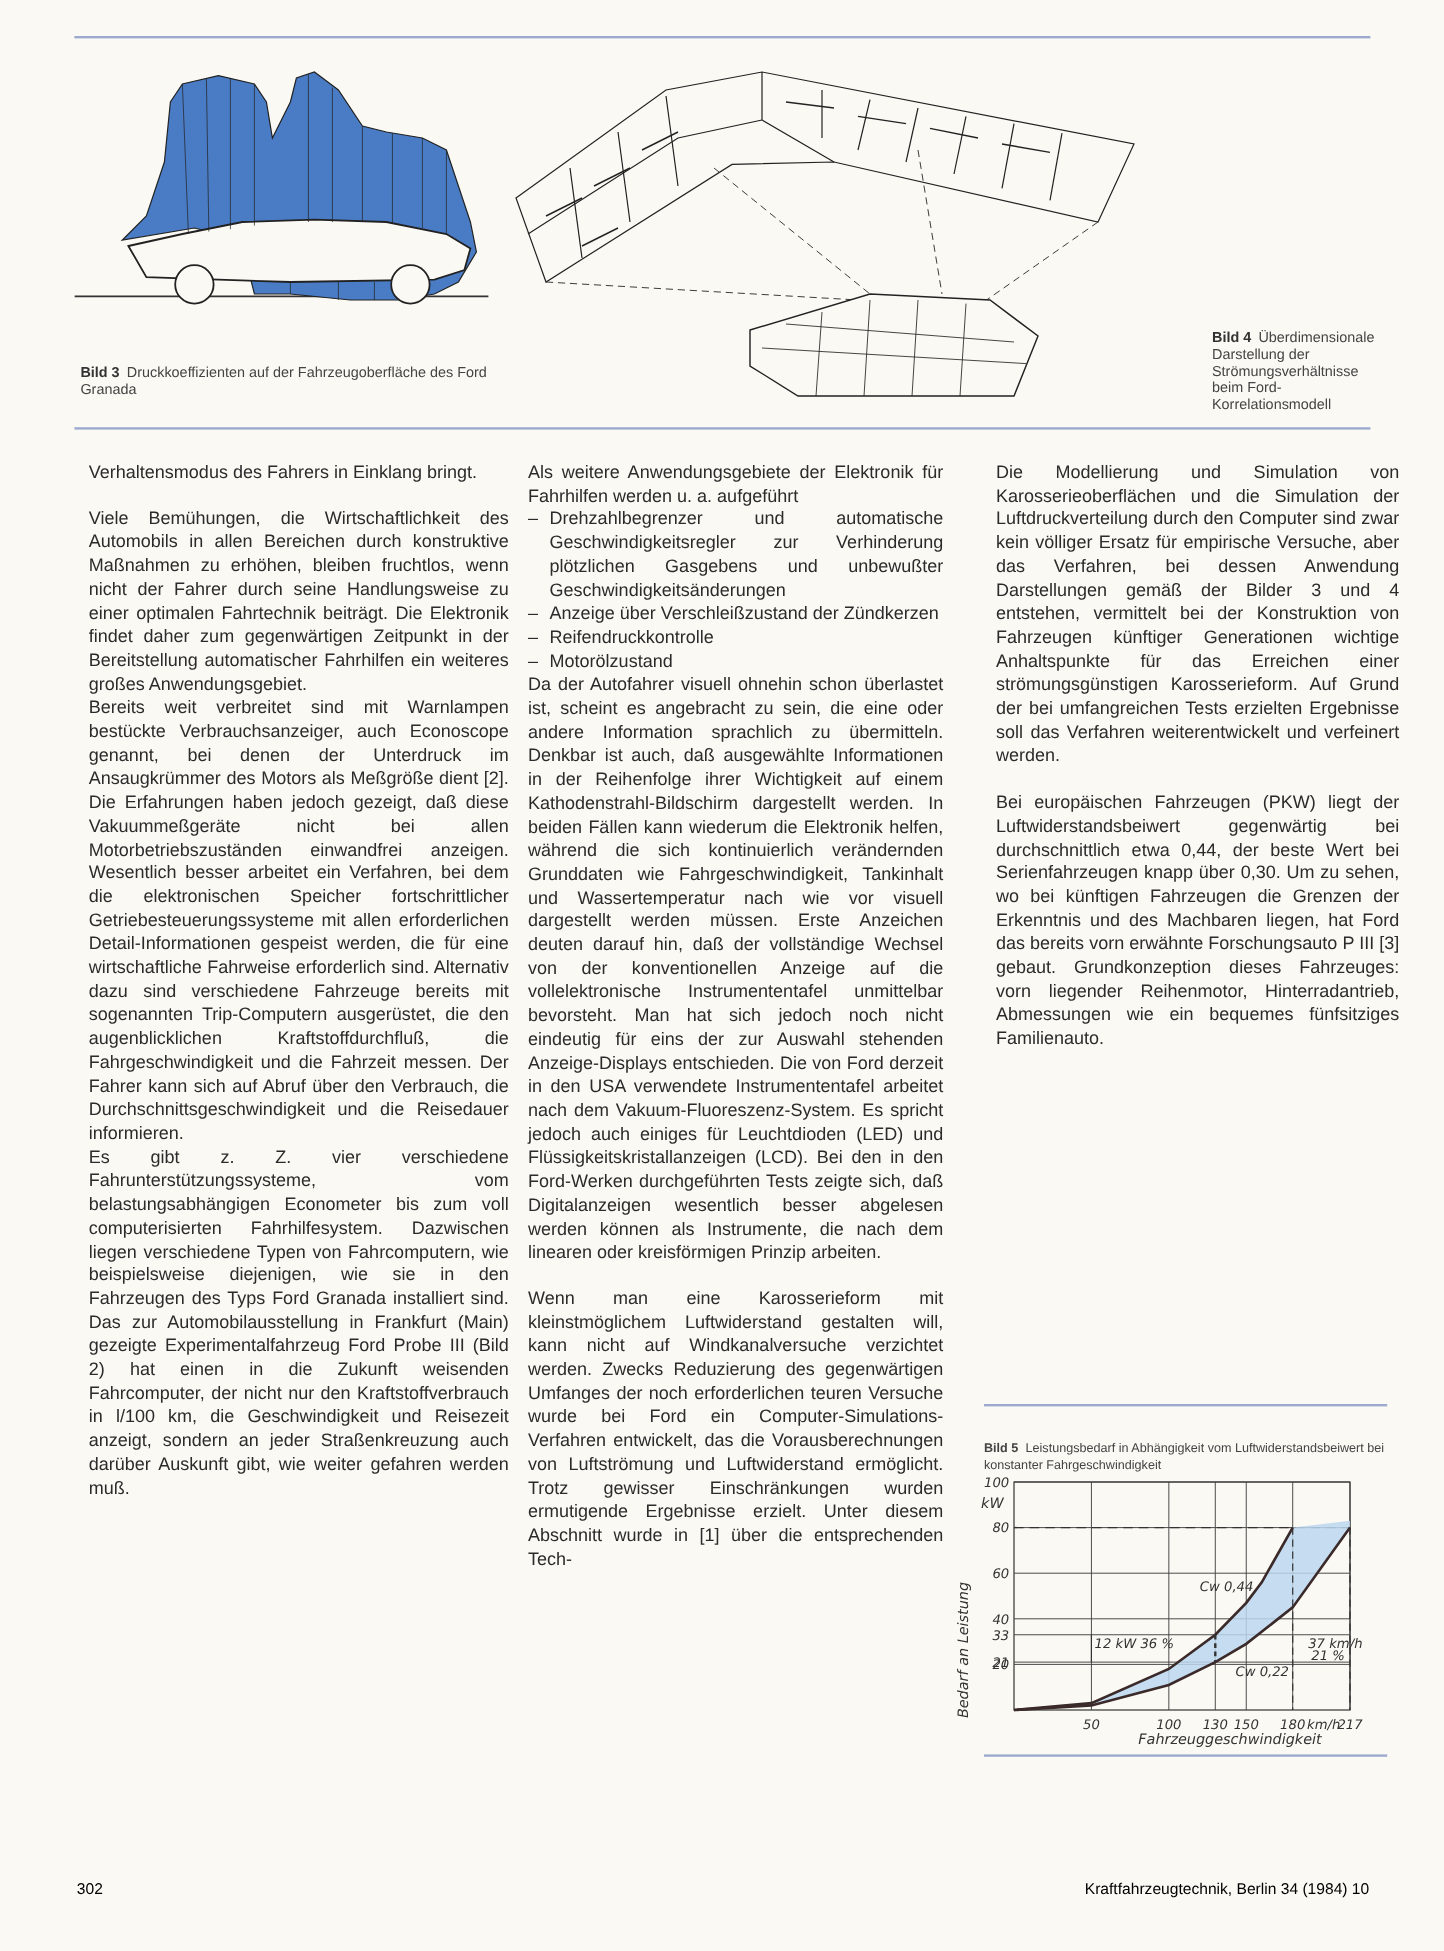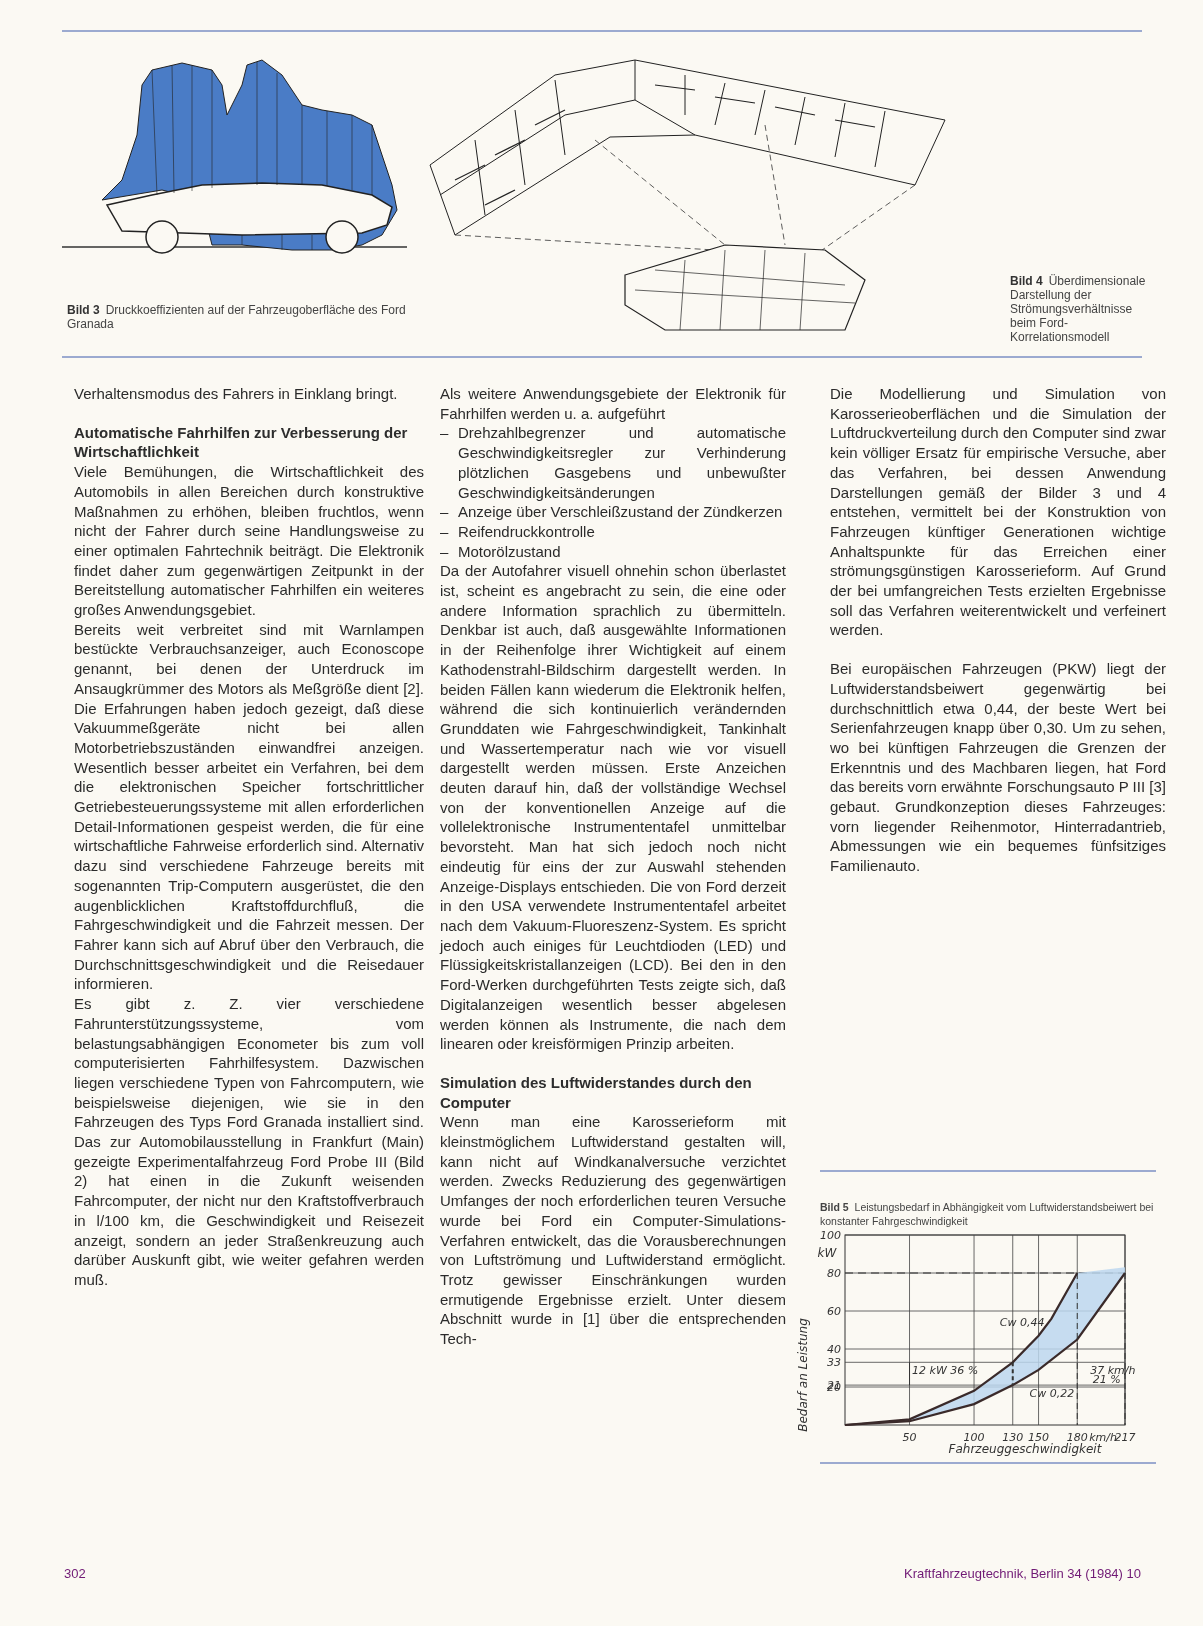--- a/index.html
+++ b/index.html
@@ -16,21 +16,21 @@
   .col {
     position: absolute; top: 384px; font-size: 15px; line-height: 19.7px;
     text-align: justify; color: #2b2b2b; margin-left: 10px;
   }
   .col p { margin: 0; }
   .col h3 { margin: 0; font-size: 15px; line-height: 19.7px; font-weight: bold; text-align: left; color: #2d2d2d; }
   .col .gap { height: 19px; }
   .col ul { list-style: none; margin: 0; padding: 0; }
   .col li { padding-left: 18px; text-indent: -18px; }
   .col li::before { content: "–"; display: inline-block; width: 18px; text-indent: 0; }
-  .footer { position: absolute; top: 1566px; font-size: 13px; color: #701a75; }
+  .footer { position: absolute; top: 1566px; font-size: 13px; color: #000000; }
   .chart-caption { position: absolute; left: 820px; top: 1200px; width: 340px; font-size: 10.5px; line-height: 14px; color: #444; }
   .chart-caption b { margin-right: 6px; }
   svg text { font-family: "DejaVu Sans", sans-serif; font-style: italic; fill: #333; }
 </style>
 </head>
 <body>
 
 <div class="rule" style="left:62px; top:30px; width:1080px;"></div>
 
 <svg class="fig" style="left:62px; top:45px;" width="360" height="230" viewBox="0 0 360 230">
@@ -102,37 +102,35 @@
 </svg>
 <div class="caption" style="left:1010px; top:274px; width:140px;">
   <b>Bild 4</b><span>Überdimensionale Darstellung der Strömungsverhältnisse beim Ford-Korrelationsmodell</span>
 </div>
 
 <div class="rule" style="left:62px; top:356px; width:1080px;"></div>
 
 <div class="col" style="left:64px; width:350px;">
   <p>Verhaltensmodus des Fahrers in Einklang bringt.</p>
   <div class="gap"></div>
-  <h3>Automatische Fahrhilfen zur Verbesserung der Wirtschaftlichkeit</h3>
   <p>Viele Bemühungen, die Wirtschaftlichkeit des Automobils in allen Bereichen durch konstruktive Maßnahmen zu erhöhen, bleiben fruchtlos, wenn nicht der Fahrer durch seine Handlungsweise zu einer optimalen Fahrtechnik beiträgt. Die Elektronik findet daher zum gegenwärtigen Zeitpunkt in der Bereitstellung automatischer Fahrhilfen ein weiteres großes Anwendungsgebiet.</p>
   <p>Bereits weit verbreitet sind mit Warnlampen bestückte Verbrauchsanzeiger, auch Econoscope genannt, bei denen der Unterdruck im Ansaugkrümmer des Motors als Meßgröße dient [2]. Die Erfahrungen haben jedoch gezeigt, daß diese Vakuummeßgeräte nicht bei allen Motorbetriebszuständen einwandfrei anzeigen. Wesentlich besser arbeitet ein Verfahren, bei dem die elektronischen Speicher fortschrittlicher Getriebesteuerungssysteme mit allen erforderlichen Detail-Informationen gespeist werden, die für eine wirtschaftliche Fahrweise erforderlich sind. Alternativ dazu sind verschiedene Fahrzeuge bereits mit sogenannten Trip-Computern ausgerüstet, die den augenblicklichen Kraftstoffdurchfluß, die Fahrgeschwindigkeit und die Fahrzeit messen. Der Fahrer kann sich auf Abruf über den Verbrauch, die Durchschnittsgeschwindigkeit und die Reisedauer informieren.</p>
   <p>Es gibt z. Z. vier verschiedene Fahrunterstützungssysteme, vom belastungsabhängigen Econometer bis zum voll computerisierten Fahrhilfesystem. Dazwischen liegen verschiedene Typen von Fahrcomputern, wie beispielsweise diejenigen, wie sie in den Fahrzeugen des Typs Ford Granada installiert sind. Das zur Automobilausstellung in Frankfurt (Main) gezeigte Experimentalfahrzeug Ford Probe III (Bild 2) hat einen in die Zukunft weisenden Fahrcomputer, der nicht nur den Kraftstoffverbrauch in l/100 km, die Geschwindigkeit und Reisezeit anzeigt, sondern an jeder Straßenkreuzung auch darüber Auskunft gibt, wie weiter gefahren werden muß.</p>
 </div>
 
 <div class="col" style="left:430px; width:346px;">
   <p>Als weitere Anwendungsgebiete der Elektronik für Fahrhilfen werden u. a. aufgeführt</p>
   <ul>
     <li>Drehzahlbegrenzer und automatische Geschwindigkeitsregler zur Verhinderung plötzlichen Gasgebens und unbewußter Geschwindigkeitsänderungen</li>
     <li>Anzeige über Verschleißzustand der Zündkerzen</li>
     <li>Reifendruckkontrolle</li>
     <li>Motorölzustand</li>
   </ul>
   <p>Da der Autofahrer visuell ohnehin schon überlastet ist, scheint es angebracht zu sein, die eine oder andere Information sprachlich zu übermitteln. Denkbar ist auch, daß ausgewählte Informationen in der Reihenfolge ihrer Wichtigkeit auf einem Kathodenstrahl-Bildschirm dargestellt werden. In beiden Fällen kann wiederum die Elektronik helfen, während die sich kontinuierlich verändernden Grunddaten wie Fahrgeschwindigkeit, Tankinhalt und Wassertemperatur nach wie vor visuell dargestellt werden müssen. Erste Anzeichen deuten darauf hin, daß der vollständige Wechsel von der konventionellen Anzeige auf die vollelektronische Instrumententafel unmittelbar bevorsteht. Man hat sich jedoch noch nicht eindeutig für eins der zur Auswahl stehenden Anzeige-Displays entschieden. Die von Ford derzeit in den USA verwendete Instrumententafel arbeitet nach dem Vakuum-Fluoreszenz-System. Es spricht jedoch auch einiges für Leuchtdioden (LED) und Flüssigkeitskristallanzeigen (LCD). Bei den in den Ford-Werken durchgeführten Tests zeigte sich, daß Digitalanzeigen wesentlich besser abgelesen werden können als Instrumente, die nach dem linearen oder kreisförmigen Prinzip arbeiten.</p>
   <div class="gap"></div>
-  <h3>Simulation des Luftwiderstandes durch den Computer</h3>
   <p>Wenn man eine Karosserieform mit kleinstmöglichem Luftwiderstand gestalten will, kann nicht auf Windkanalversuche verzichtet werden. Zwecks Reduzierung des gegenwärtigen Umfanges der noch erforderlichen teuren Versuche wurde bei Ford ein Computer-Simulations-Verfahren entwickelt, das die Vorausberechnungen von Luftströmung und Luftwiderstand ermöglicht. Trotz gewisser Einschränkungen wurden ermutigende Ergebnisse erzielt. Unter diesem Abschnitt wurde in [1] über die entsprechenden Tech-</p>
 </div>
 
 <div class="col" style="left:820px; width:336px;">
   <p>Die Modellierung und Simulation von Karosserieoberflächen und die Simulation der Luftdruckverteilung durch den Computer sind zwar kein völliger Ersatz für empirische Versuche, aber das Verfahren, bei dessen Anwendung Darstellungen gemäß der Bilder 3 und 4 entstehen, vermittelt bei der Konstruktion von Fahrzeugen künftiger Generationen wichtige Anhaltspunkte für das Erreichen einer strömungsgünstigen Karosserieform. Auf Grund der bei umfangreichen Tests erzielten Ergebnisse soll das Verfahren weiterentwickelt und verfeinert werden.</p>
   <div class="gap"></div>
   <p>Bei europäischen Fahrzeugen (PKW) liegt der Luftwiderstandsbeiwert gegenwärtig bei durchschnittlich etwa 0,44, der beste Wert bei Serienfahrzeugen knapp über 0,30. Um zu sehen, wo bei künftigen Fahrzeugen die Grenzen der Erkenntnis und des Machbaren liegen, hat Ford das bereits vorn erwähnte Forschungsauto P III [3] gebaut. Grundkonzeption dieses Fahrzeuges: vorn liegender Reihenmotor, Hinterradantrieb, Abmessungen wie ein bequemes fünfsitziges Familienauto.</p>
 </div>
 
 <div class="rule" style="left:820px; top:1170px; width:336px; height:1.5px;"></div>

